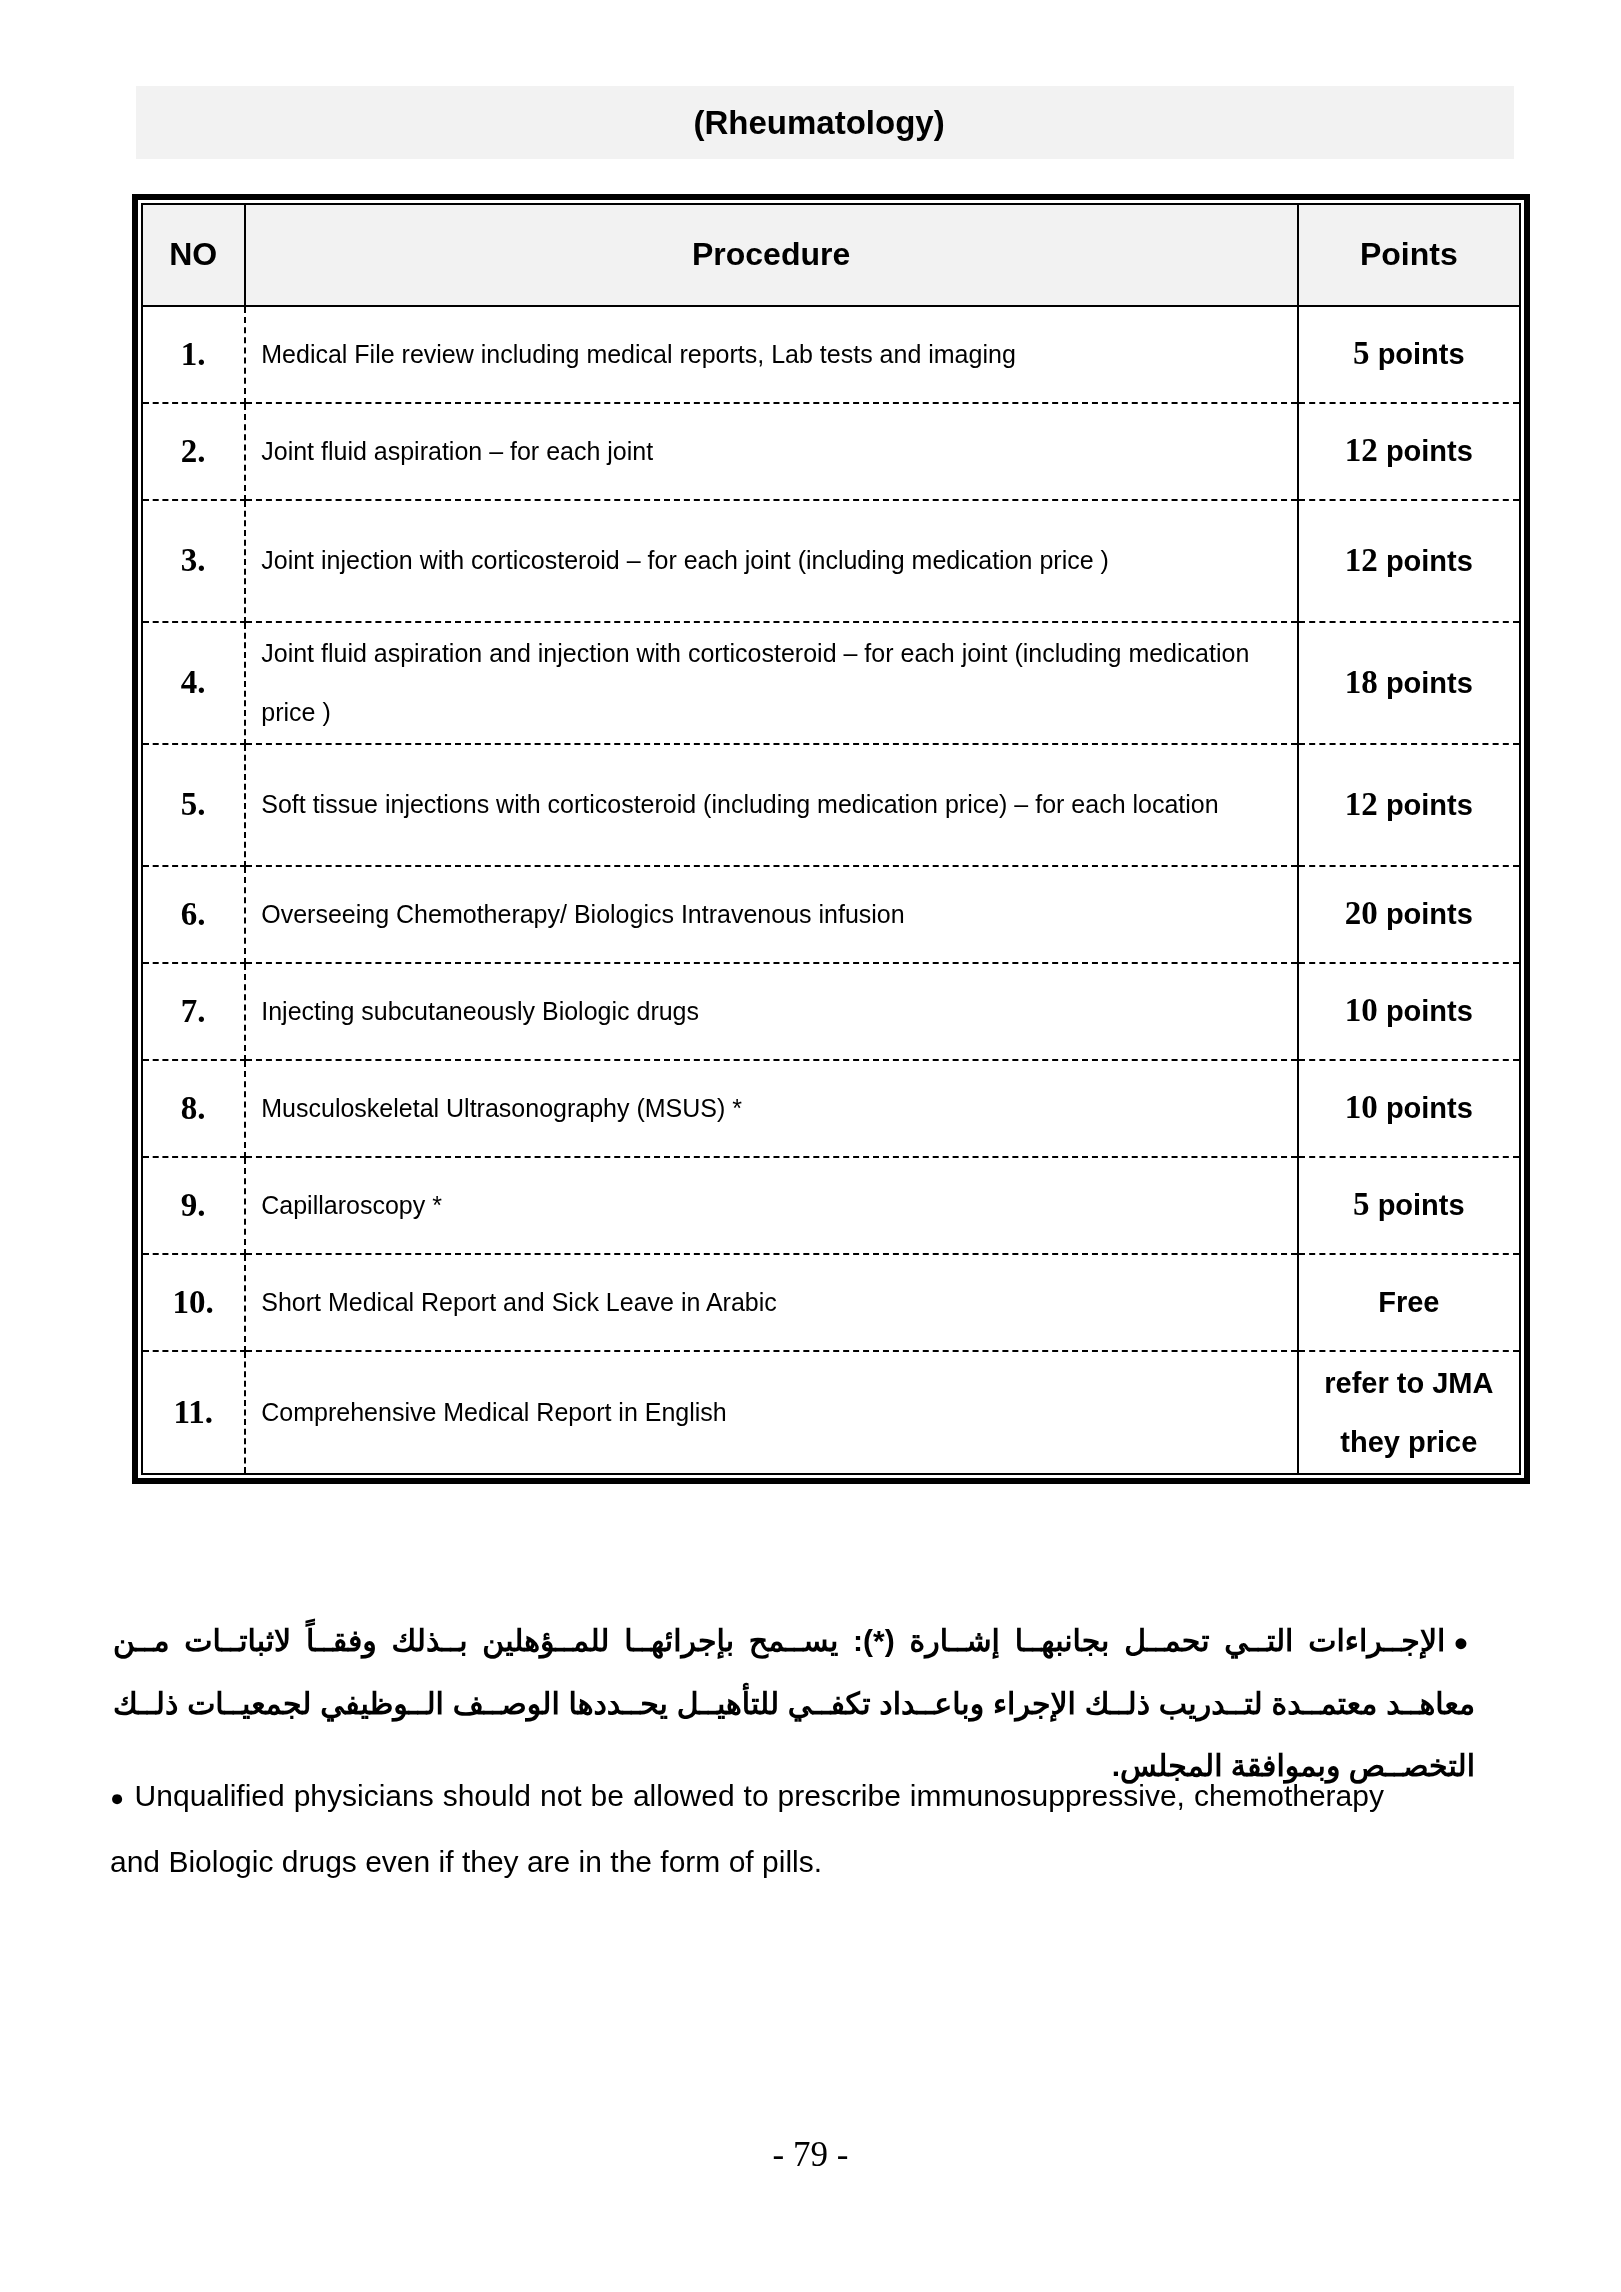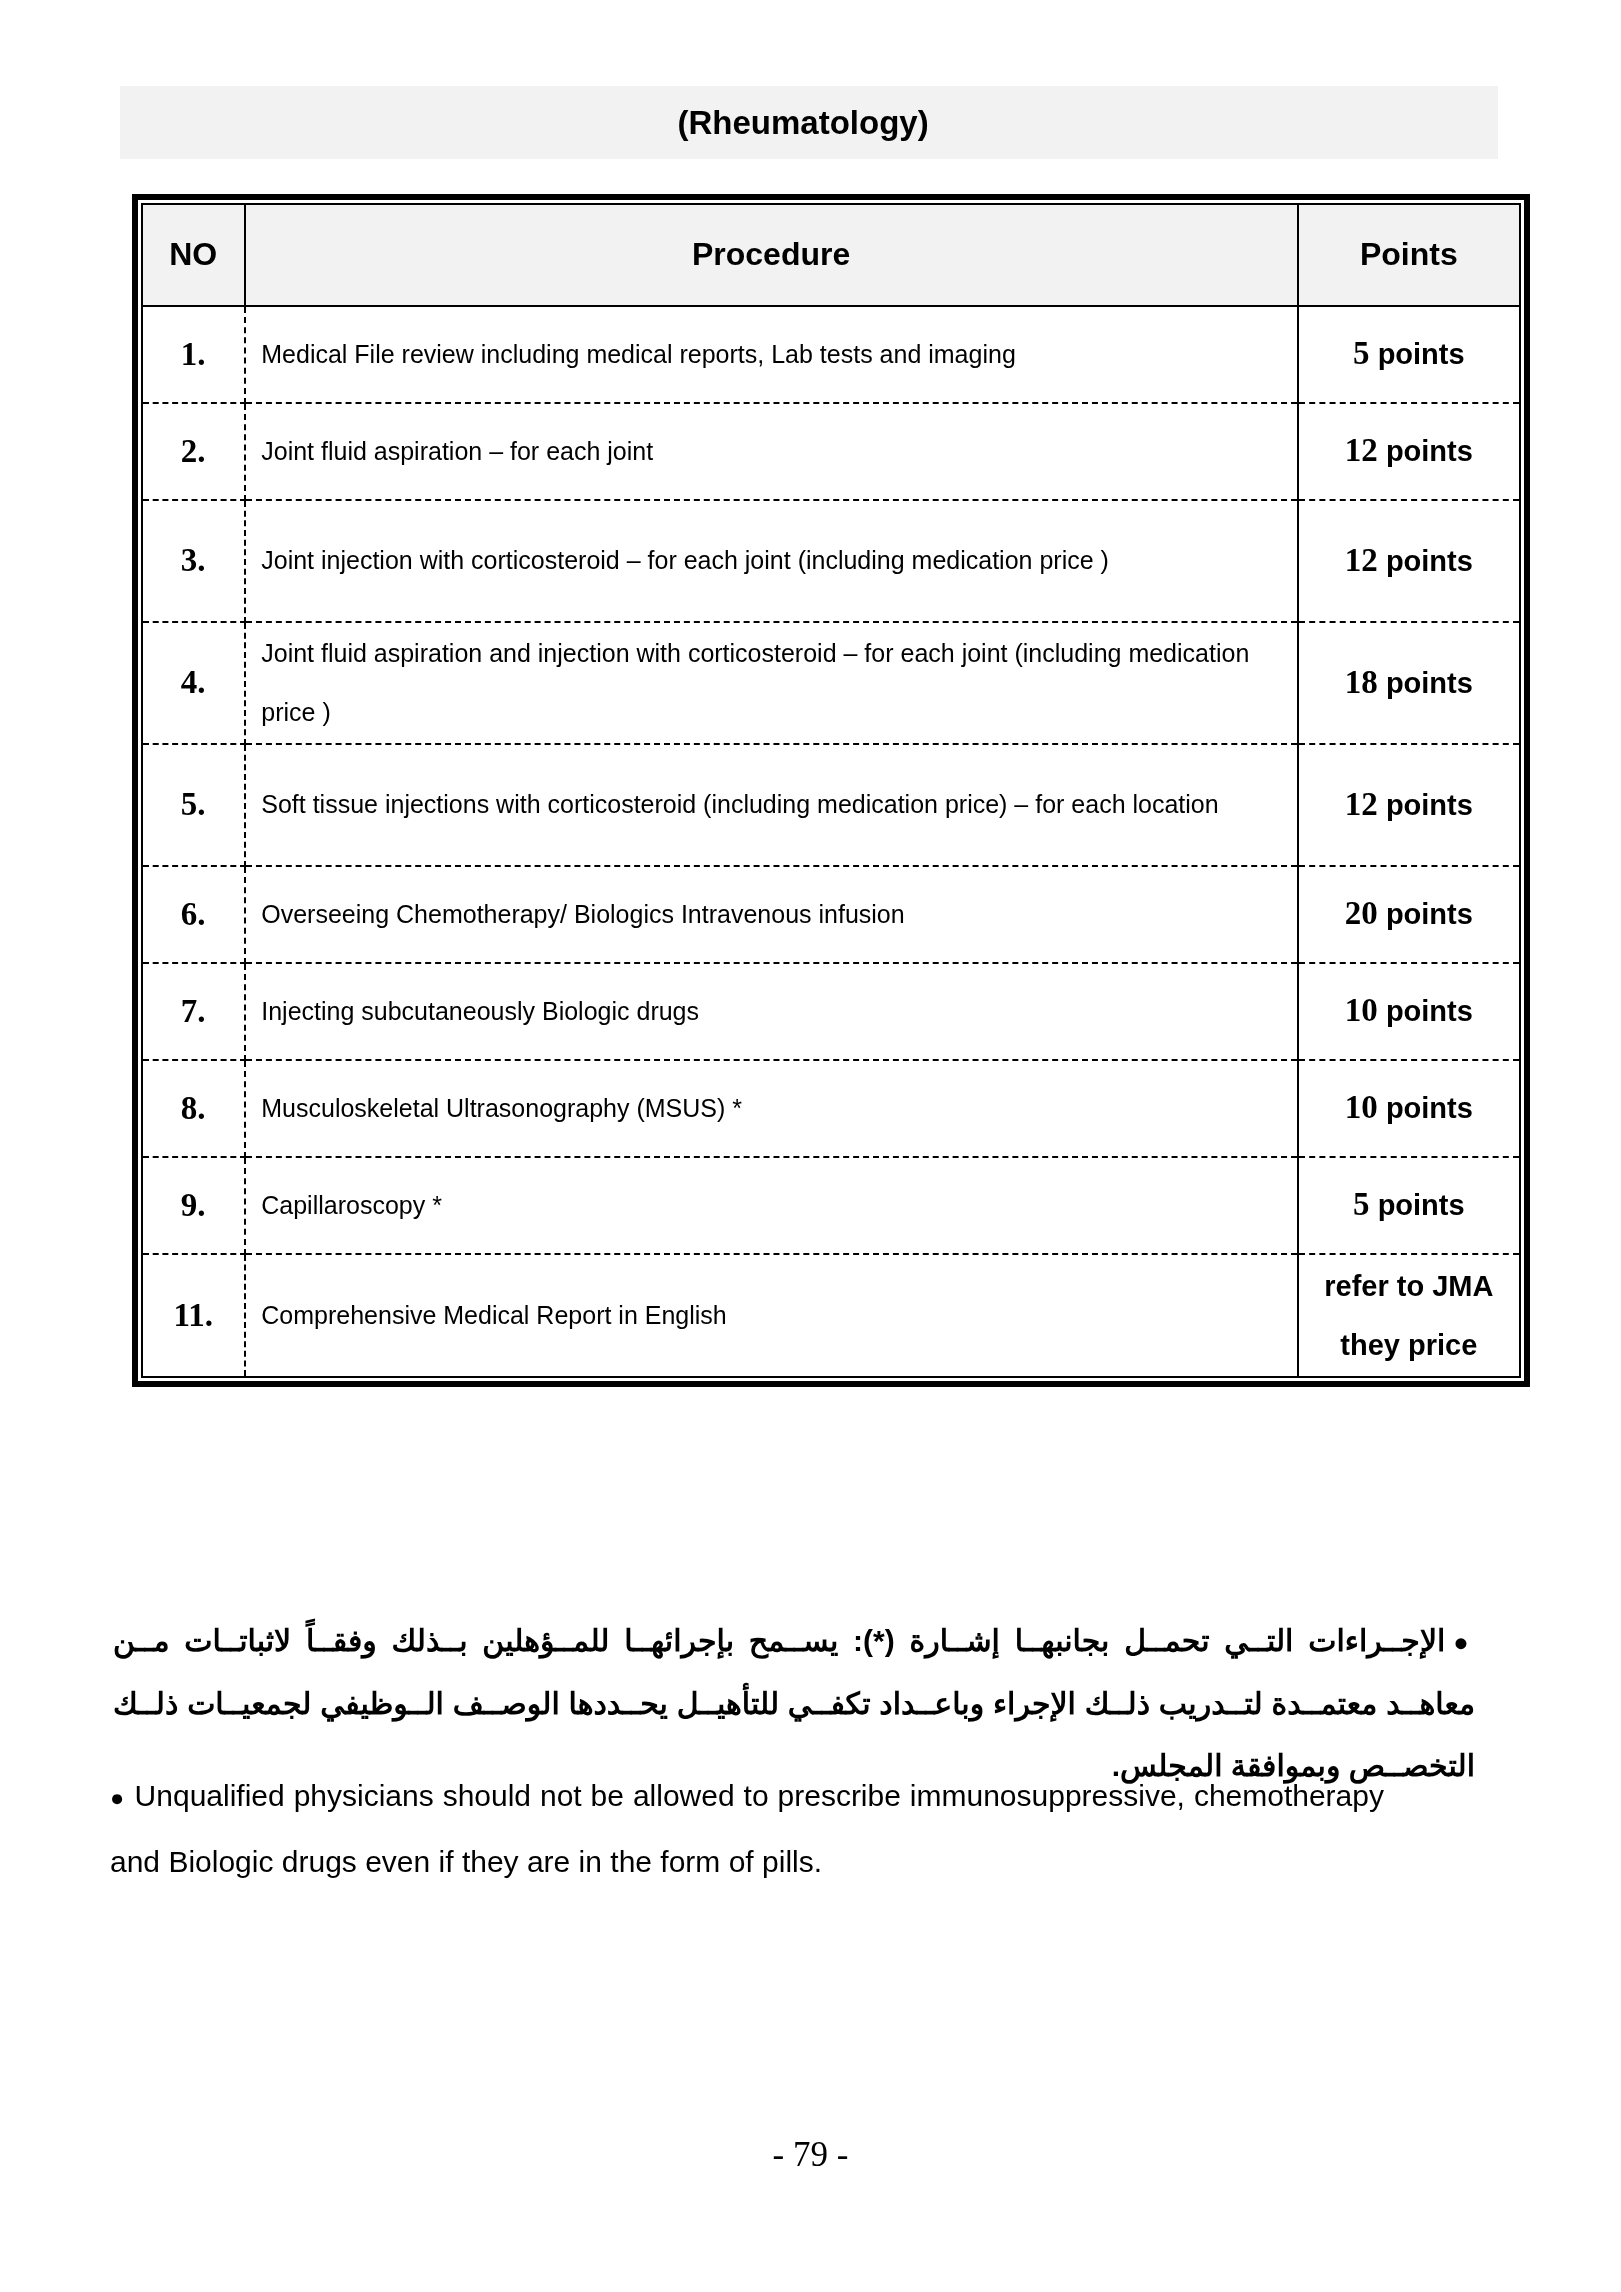--- a/index.html
+++ b/index.html
@@ -1,21 +1,21 @@
 <!DOCTYPE html>
 <html><head>
   <meta charset="utf-8">
   <style>
     html, body { margin: 0; padding: 0; background: #ffffff; }
     body {
       width: 1621px; height: 2293px; position: relative; overflow: hidden;
       font-family: "Liberation Sans", sans-serif; color: #000;
     }
     .title-bar {
-      position: absolute; left: 120px; top: 86px; width: 1378px; height: 73px;
+      position: absolute; left: 136px; top: 86px; width: 1378px; height: 73px;
       background: #f2f2f2;
       display: flex; align-items: center; justify-content: center;
       font-weight: bold; font-size: 33px;
     }
     .title-bar .ar { direction: rtl; unicode-bidi: isolate; }
     .title-bar .en { margin-right: 11.8px; }
 
     .table-wrap {
       position: absolute; left: 132px; top: 194px; width: 1398px;
       border: 6.9px solid #000; box-sizing: border-box; padding: 2.9px;
@@ -126,20 +126,25 @@
       <tr class="single">
         <td class="no">8.</td>
         <td class="desc">Musculoskeletal Ultrasonography (MSUS) *</td>
         <td class="pts"><span class="num">10</span> <span>points</span></td>
       </tr>
       <tr class="single">
         <td class="no">9.</td>
         <td class="desc">Capillaroscopy *</td>
         <td class="pts"><span class="num">5</span> <span>points</span></td>
       </tr>
+      <tr class="single">
+        <td class="no">10.</td>
+        <td class="desc">Short Medical Report and Sick Leave in Arabic</td>
+        <td class="pts"><span class="num"></span><span>Free</span></td>
+      </tr>
       <tr class="double last">
         <td class="no">11.</td>
         <td class="desc">Comprehensive Medical Report in English</td>
         <td class="pts"><span class="num"></span><span>refer to JMA they price</span></td>
       </tr>
     </tbody>
   </table>
 </div>
 
 <div class="note-ar">

